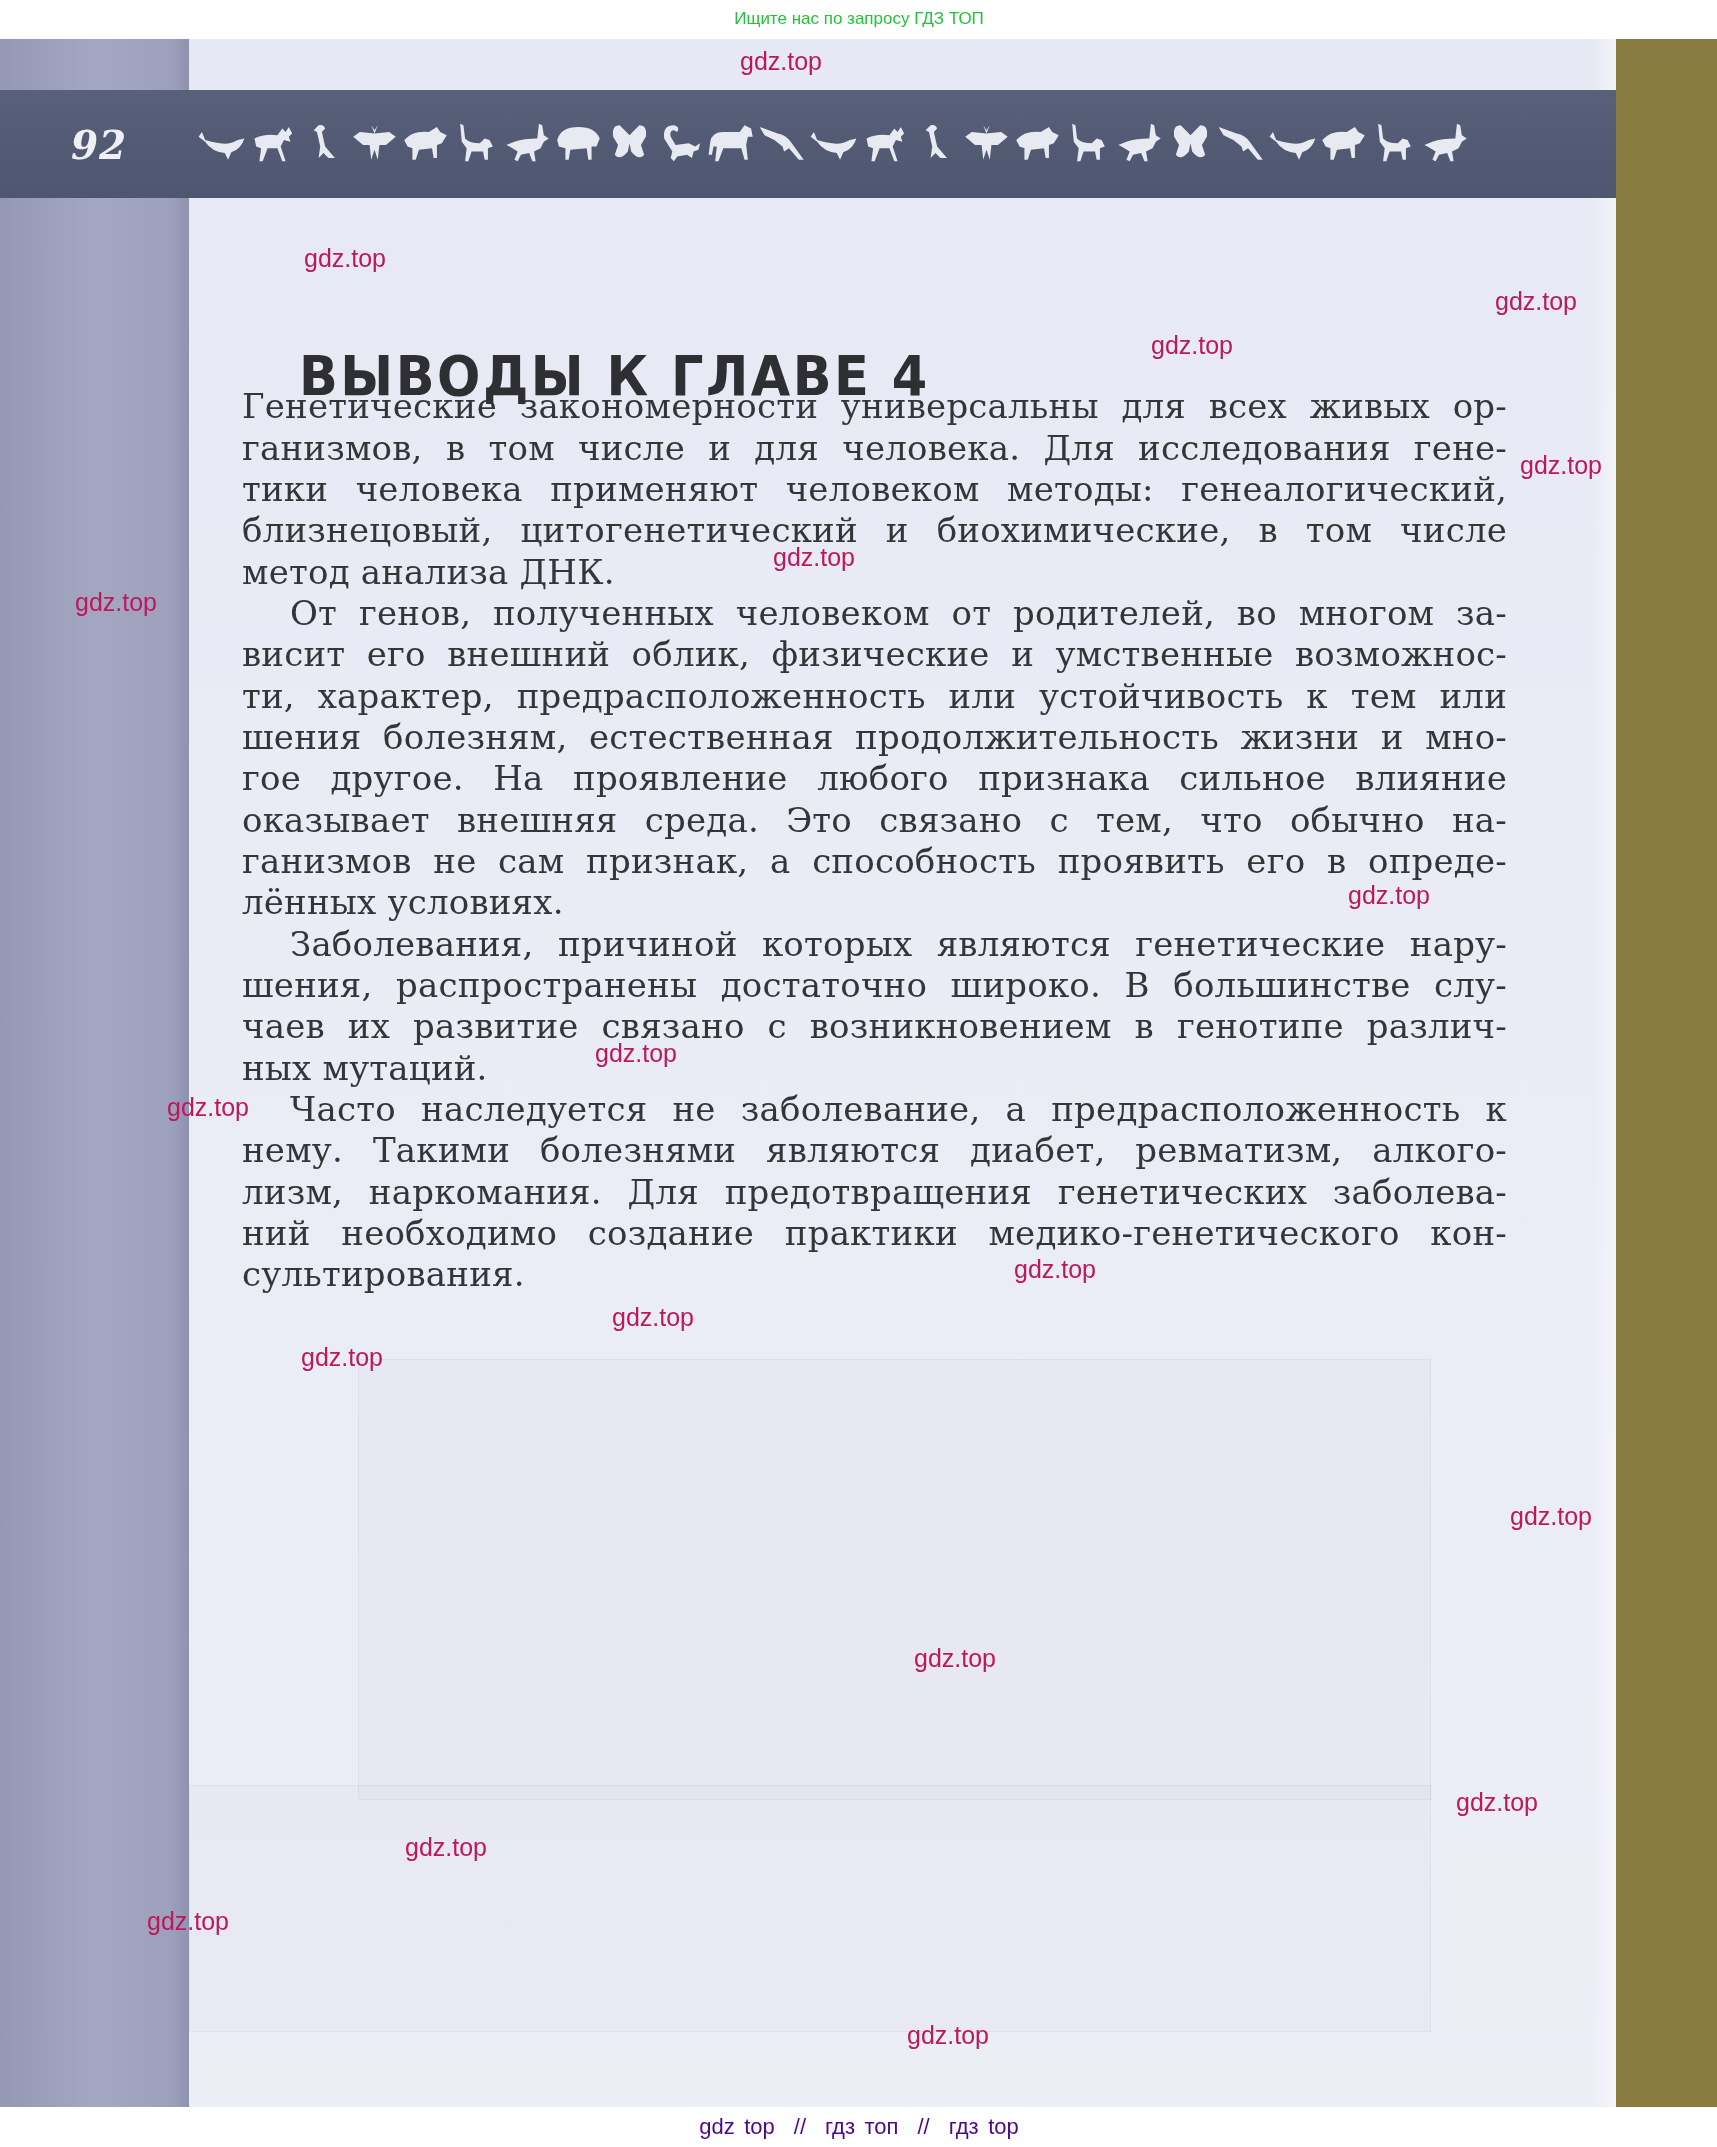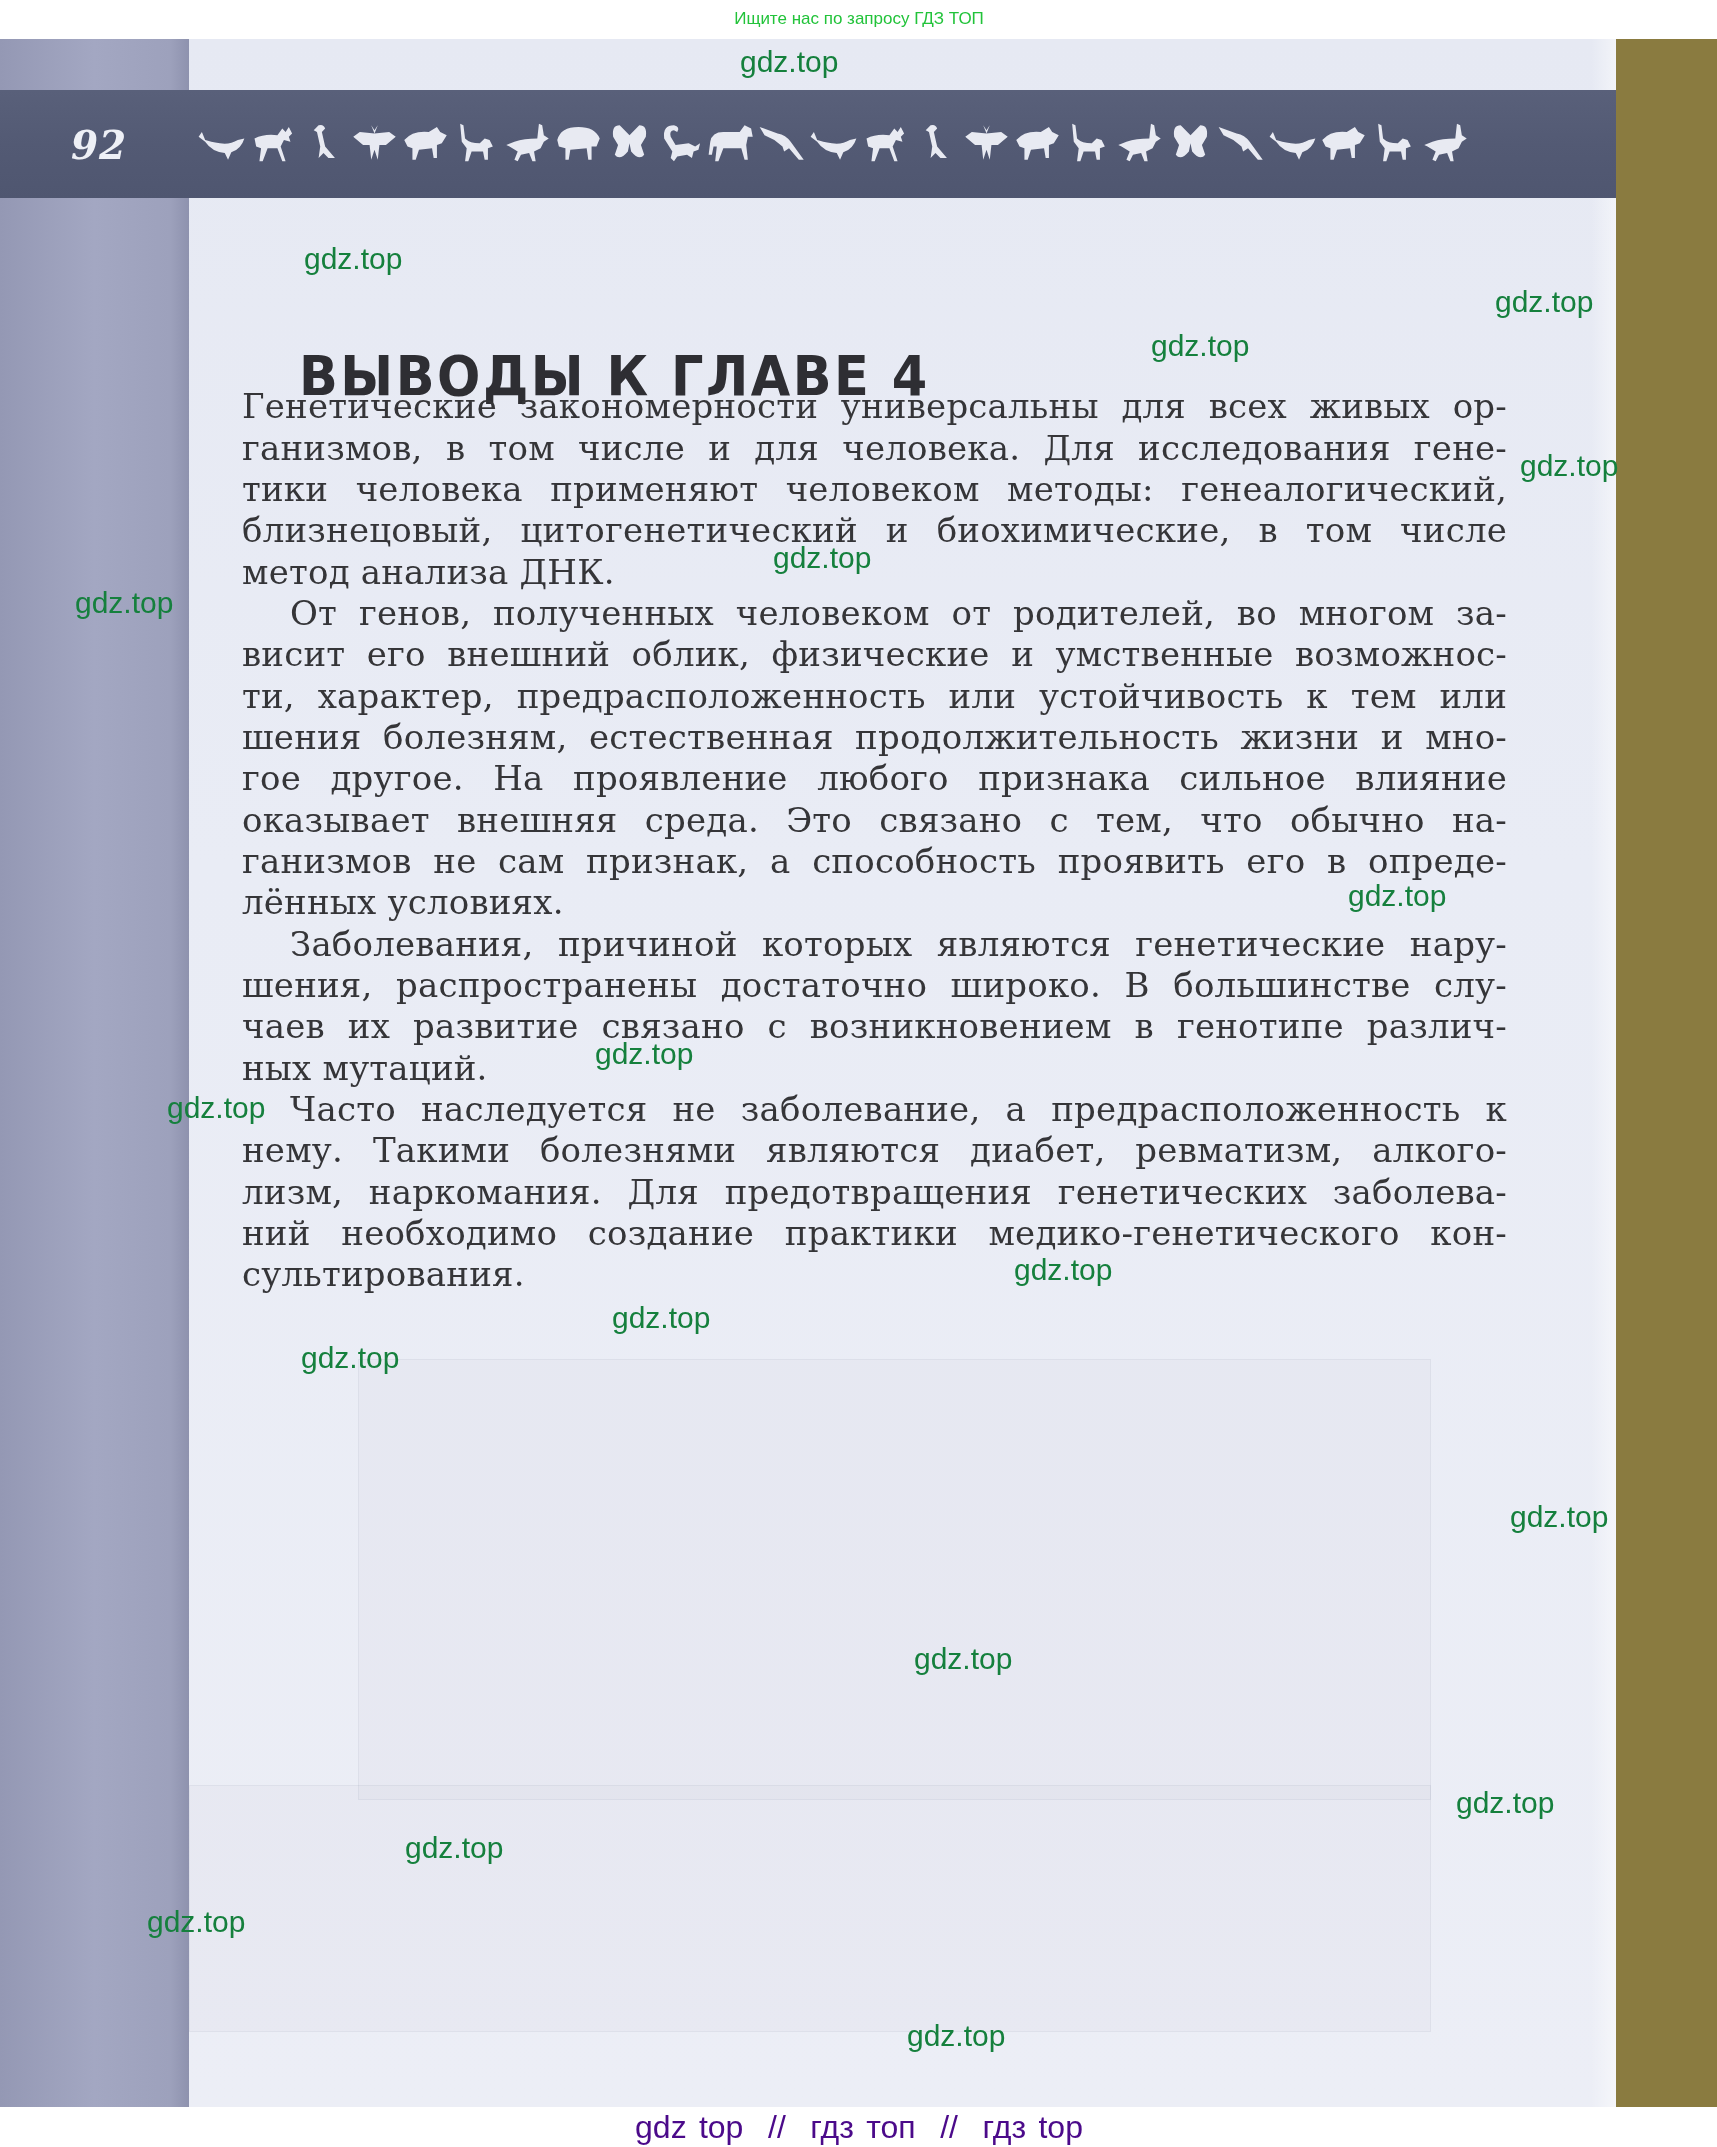--- a/index.html
+++ b/index.html
@@ -66,27 +66,27 @@
   .bleed {
     position: absolute; color: rgba(120,124,145,0.16); font-size: 30px;
     font-family: "DejaVu Sans", sans-serif; white-space: nowrap;
     transform: scaleX(-1);
   }
   .bleed-box {
     position: absolute; border: 1.7px solid rgba(140,145,170,0.10);
     background: rgba(150,155,180,0.05);
   }
   .watermark {
-    position: absolute; font-family: "Liberation Sans", sans-serif; font-size: 30px;
-    color: #15803d; line-height: 29px; white-space: nowrap;
+    position: absolute; font-family: "Liberation Sans", sans-serif; font-size: 25px;
+    color: #be185d; line-height: 29px; white-space: nowrap;
   }
   .footer {
     position: absolute; left: 0; top: 2110px; width: 1718px; height: 34px;
     text-align: center; font-family: "Liberation Sans", sans-serif;
-    font-size: 32px; line-height: 34px; word-spacing: 3.4px;
+    font-size: 22px; line-height: 34px; word-spacing: 3.4px;
   }
 </style>
 </head>
 <body>
 
 <div class="top-banner">
   <span style="color:#22c33a">Ищите нас по запросу ГДЗ ТОП</span>
 </div>
 
 <div class="scan">

